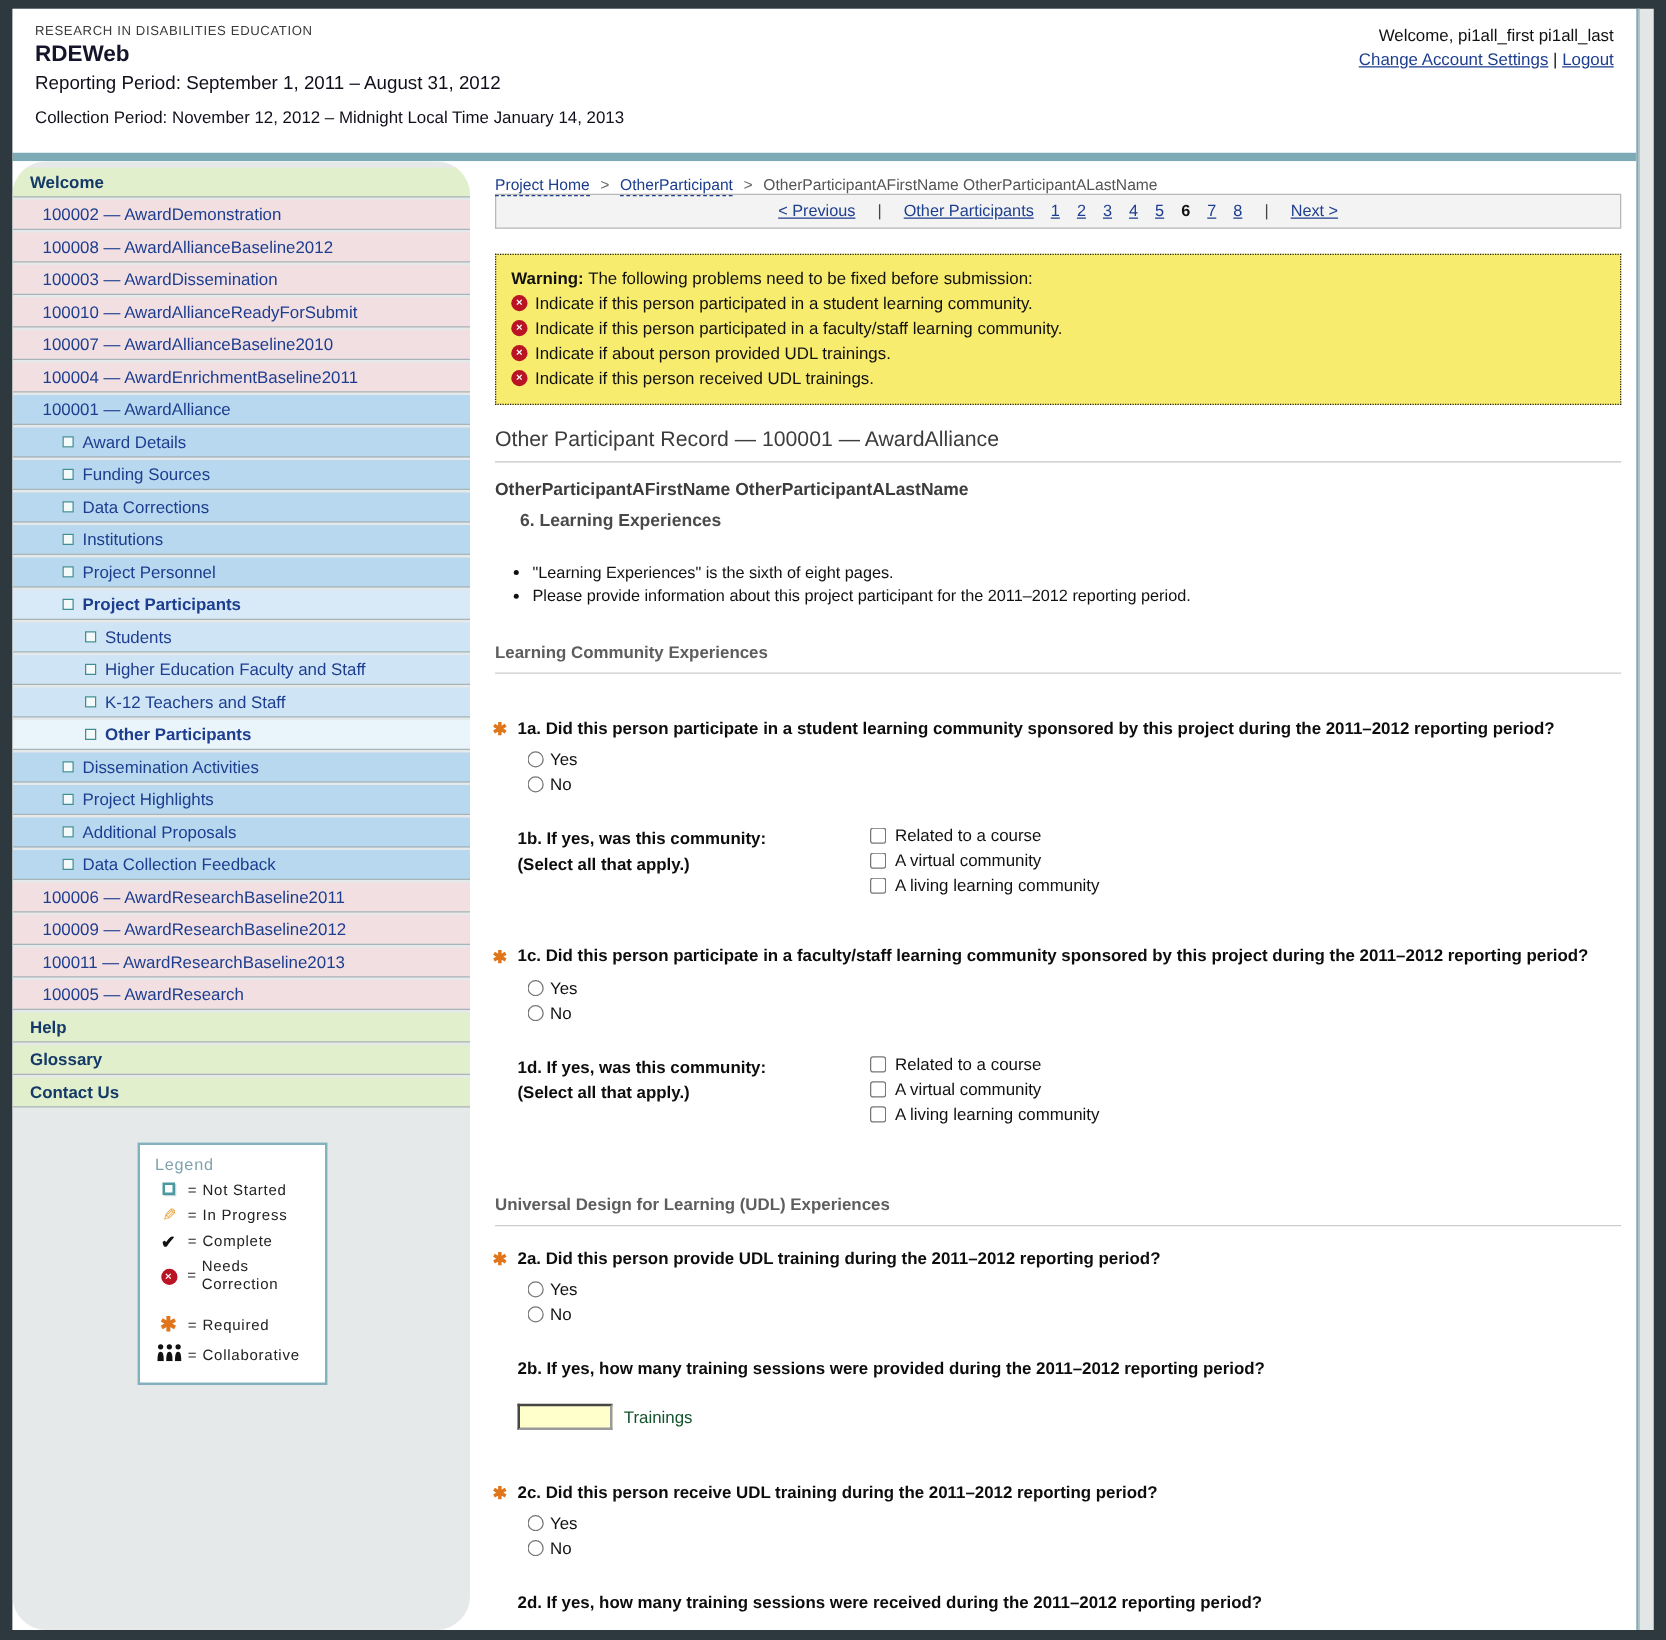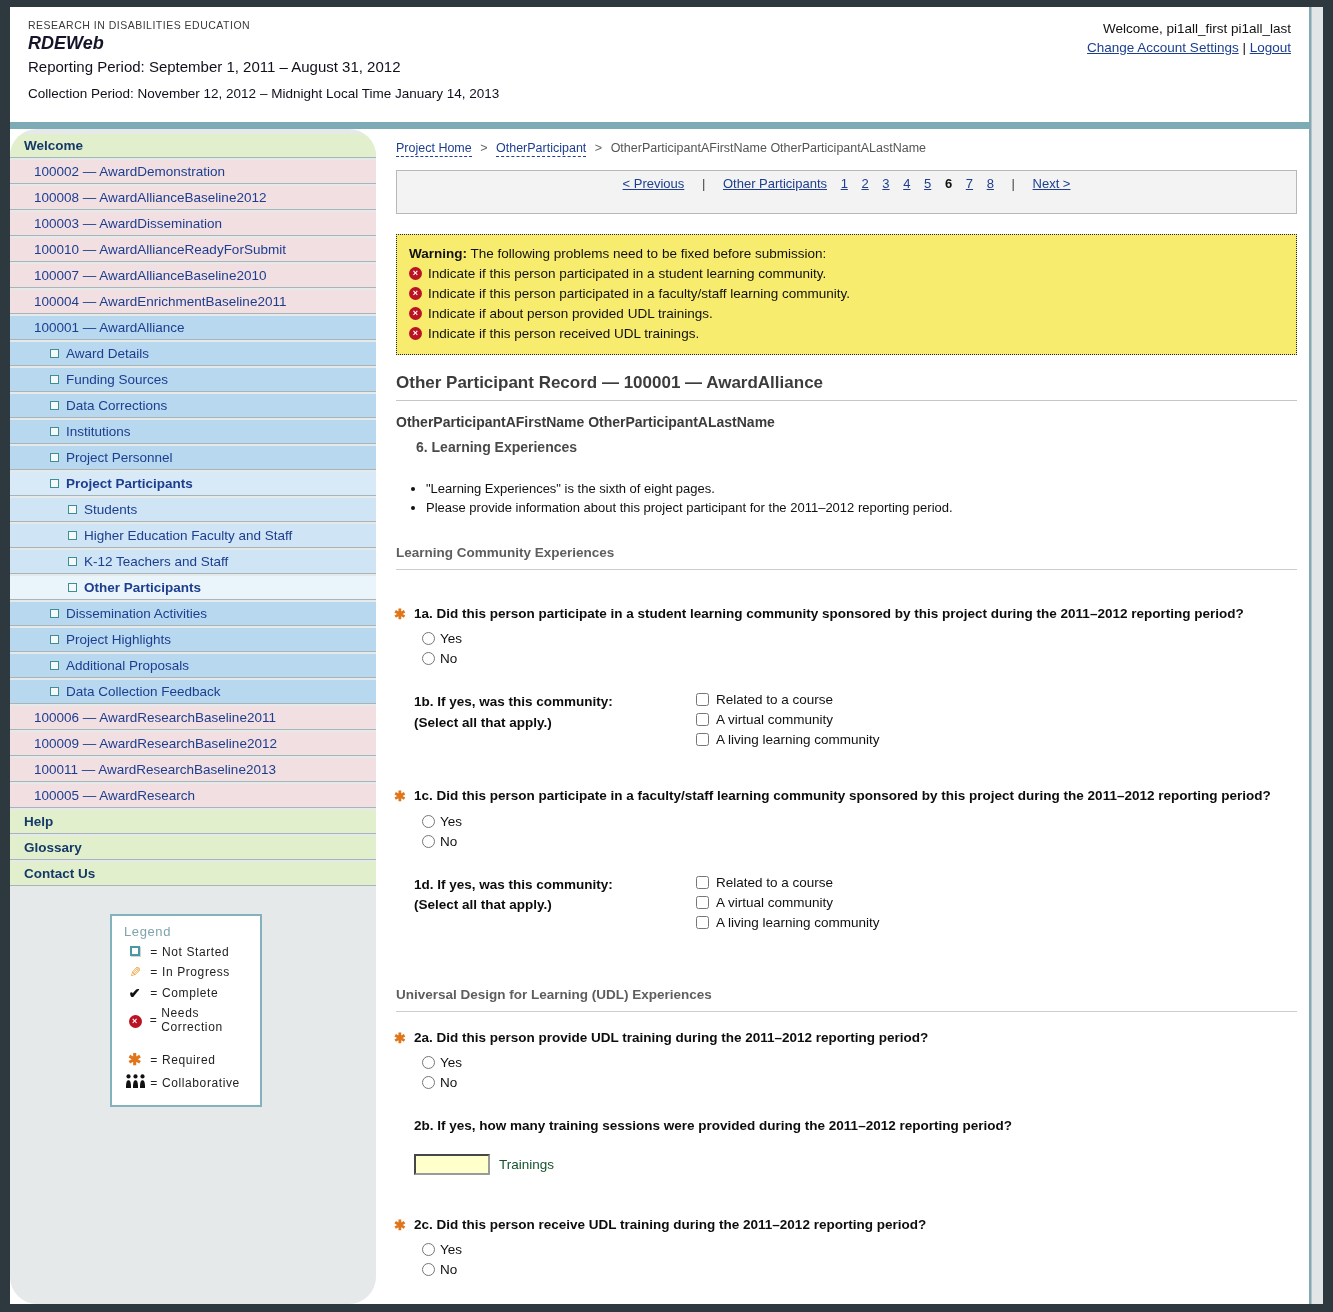--- a/index.html
+++ b/index.html
@@ -10,21 +10,21 @@
     font-family:"Liberation Sans", sans-serif;
     -webkit-font-smoothing:antialiased;
   }
   .frame { display:flex; width:1333px; height:1312px; padding:7px 10px 8px 10px; }
   .page { flex:1; background:#ffffff; border-right:2px solid #7fa9b4; display:flex; flex-direction:column; overflow:hidden; }
   .scroll-strip { width:12px; background:#e2e6e6; border-left:1px solid #b9c2c4; }
 
   
   .topbar { position:relative; height:115px; background:#fff; padding:12px 14px 0 18px; flex:0 0 auto; }
   .org-name { font-size:10.5px; letter-spacing:.5px; color:#3a3a3a; }
-  .app-name { font-size:18px; font-weight:bold; color:#14142a; margin-top:2px;font-style:italic; }
+  .app-name { font-size:18px; font-weight:bold; color:#14142a; margin-top:2px; }
   .reporting { font-size:15px; color:#10101c; margin-top:4px; }
   .collection { font-size:13.5px; color:#10101c; margin-top:11px; }
   .account { position:absolute; top:12px; right:18px; text-align:right; font-size:13.5px; color:#111; line-height:19px; }
   .account a { color:#1d3e8f; text-decoration:underline; }
   .tealbar { height:7px; background:#7cabb6; flex:0 0 auto; }
 
   
   .layout { flex:1; display:flex; background:#fff; overflow:hidden; }
 
   
@@ -58,32 +58,32 @@
             font-size:9px; line-height:13px; text-align:center; font-weight:bold; }
   .ic-err::before { content:"×"; }
   .ic-req { color:#e0761c; font-size:16px; font-weight:bold; }
 
   
   .main { flex:1; padding:12px 12px 0 20px; font-size:13.5px; color:#1a1a1a; overflow:hidden; }
   .crumbs { font-size:12.5px; color:#555; }
   .crumbs a { color:#1d3e8f; text-decoration:none; border-bottom:1px dashed #1d3e8f; padding-bottom:1px; }
   .crumbs .sep { margin:0 5px; color:#666; }
 
-  .pager { margin-top:15px; background:#f3f3f3; border:1px solid #b8b8b8; height:44px; line-height:26px; text-align:center; font-size:13px; color:#333; }
+  .pager { background:#f3f3f3; border:1px solid #b8b8b8; height:28px; line-height:26px; text-align:center; font-size:13px; color:#333; }
   .pager a { color:#1d3e8f; text-decoration:underline; margin:0 5px; }
   .pager .psep { margin:0 9px; color:#444; }
   .pager .cur { font-weight:bold; color:#111; margin:0 5px; }
 
   .warn { margin-top:20px; background:#f8ec6e; border:1px dotted #222; padding:11px 12px 13px; font-size:13.5px; color:#111; }
   .warn-head { margin-bottom:2px; }
   .warn-title { font-weight:bold; }
   .warn-item { margin-top:5px; display:flex; align-items:center; }
   .warn-item .ic-err { flex:0 0 13px; margin-right:6px; }
 
-  .rec-title { margin-top:18px; font-size:17px; font-weight:bold; color:#3c3c3c; padding-bottom:7px; border-bottom:1px solid #c6c6c6; }
+  .rec-title { margin-top:18px; font-size:17px; font-weight:normal; color:#3c3c3c; padding-bottom:7px; border-bottom:1px solid #c6c6c6; }
   .participant { margin-top:13px; font-weight:bold; color:#3c3c3c; font-size:14px; }
   .page6 { margin-top:9px; margin-left:20px; font-weight:bold; color:#4a4a4a; font-size:14px; }
   ul.bullets { margin:26px 0 0 30px; padding:0; }
   ul.bullets li { margin-bottom:4px; font-size:13px; color:#111; }
 
   .sec-head { margin-top:30px; font-weight:bold; color:#5e5e5e; font-size:13.5px; padding-bottom:9px; border-bottom:1px solid #cdcdcd; }
   .sec-head.udl { margin-top:52px; }
 
   .question { margin-top:34px; position:relative; padding-left:18px; font-weight:bold; font-size:13.5px; color:#0d0d0d; max-width:880px; line-height:1.5; }
   .question.tight { margin-top:16px; }

